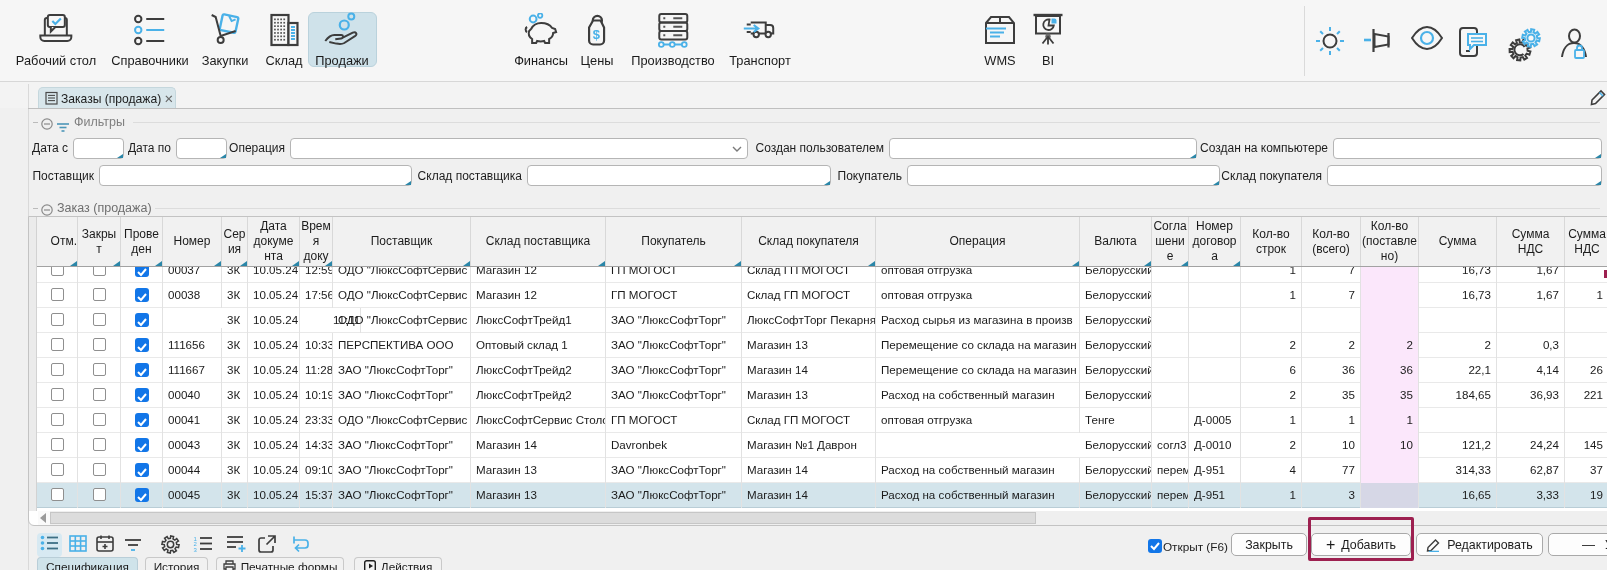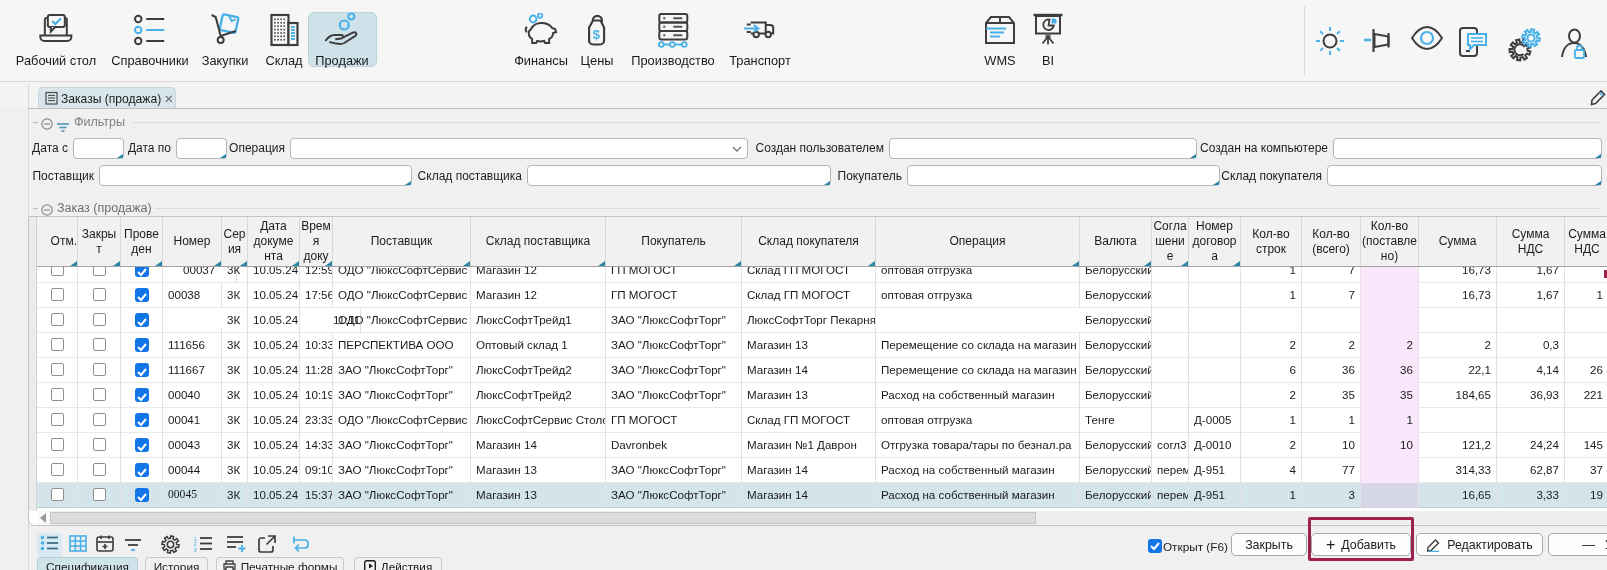--- a/index.html
+++ b/index.html
@@ -461,21 +461,21 @@
           <span class="cb" style="left:14px;"></span>
         </div>
 <div class="cell" style="left:41px;width:43px;">
           <span class="cb" style="left:15px;"></span>
         </div>
 <div class="cell" style="left:84px;width:42px;">
           <span class="cbc" style="left:14px;"><svg width="14" height="14">
               <path d="M3 7 l3 3 5-6" stroke="#fff" stroke-width="2" fill="none"></path>
             </svg></span>
         </div>
-<div class="cell txt" style="left:141px;width:59px;">00037</div>
+<div class="cell txt" style="left:126px;width:59px;">00037</div>
 <div class="cell txt" style="left:185px;width:26px;">3К</div>
 <div class="cell txt" style="left:211px;width:52px;">10.05.24</div>
 <div class="cell txt" style="left:263px;width:33px;">12:59</div>
 <div class="cell txt" style="left:296px;width:138px;">ОДО "ЛюксСофтСервис</div>
 <div class="cell txt" style="left:434px;width:135px;">Магазин 12</div>
 <div class="cell txt" style="left:569px;width:136px;">ГП МОГОСТ</div>
 <div class="cell txt" style="left:705px;width:134px;">Склад ГП МОГОСТ</div>
 <div class="cell txt" style="left:839px;width:204px;">оптовая отгрузка</div>
 <div class="cell txt" style="left:1043px;width:72px;">Белорусский</div>
 <div class="cell txt" style="left:1115px;width:37px;"></div>
@@ -531,20 +531,21 @@
             </svg></span>
         </div>
 <div class="cell txt" style="left:126px;width:59px;margin-top:20px;">00032</div>
 <div class="cell txt" style="left:185px;width:26px;">3К</div>
 <div class="cell txt" style="left:211px;width:52px;">10.05.24</div>
 <div class="cell txt" style="left:263px;width:33px;margin-left:28px;">11:11</div>
 <div class="cell txt" style="left:296px;width:138px;">ОДО "ЛюксСофтСервис</div>
 <div class="cell txt" style="left:434px;width:135px;">ЛюксСофтТрейд1</div>
 <div class="cell txt" style="left:569px;width:136px;">ЗАО "ЛюксСофтТорг"</div>
 <div class="cell txt" style="left:705px;width:134px;">ЛюксСофтТорг Пекарня</div>
+<div class="cell txt" style="left:839px;width:204px;">Расход сырья из магазина в произв</div>
 <div class="cell txt" style="left:1043px;width:72px;">Белорусский</div>
 <div class="cell txt" style="left:1115px;width:37px;"></div>
 <div class="cell txt" style="left:1152px;width:52px;"></div>
 <div class="cell num" style="left:1204px;width:61px;"></div>
 <div class="cell num" style="left:1265px;width:59px;"></div>
 <div class="cell num" style="left:1324px;width:58px;background:#fbe7fb;"></div>
 <div class="cell num" style="left:1382px;width:78px;"></div>
 <div class="cell num" style="left:1460px;width:68px;"></div>
 <div class="cell num" style="left:1528px;width:45px;padding-right:7px;border-right:none;"></div>
 </div>
@@ -685,21 +686,20 @@
             </svg></span>
         </div>
 <div class="cell txt" style="left:126px;width:59px;">00043</div>
 <div class="cell txt" style="left:185px;width:26px;">3К</div>
 <div class="cell txt" style="left:211px;width:52px;">10.05.24</div>
 <div class="cell txt" style="left:263px;width:33px;">14:33</div>
 <div class="cell txt" style="left:296px;width:138px;">ЗАО "ЛюксСофтТорг"</div>
 <div class="cell txt" style="left:434px;width:135px;">Магазин 14</div>
 <div class="cell txt" style="left:569px;width:136px;">Davronbek</div>
 <div class="cell txt" style="left:705px;width:134px;">Магазин №1 Даврон</div>
-<div class="cell txt" style="left:839px;width:204px;">Отгрузка товара/тары по безнал.ра</div>
 <div class="cell txt" style="left:1043px;width:72px;">Белорусский</div>
 <div class="cell txt" style="left:1115px;width:37px;">согл3</div>
 <div class="cell txt" style="left:1152px;width:52px;">Д-0010</div>
 <div class="cell num" style="left:1204px;width:61px;">2</div>
 <div class="cell num" style="left:1265px;width:59px;">10</div>
 <div class="cell num" style="left:1324px;width:58px;background:#fbe7fb;">10</div>
 <div class="cell num" style="left:1382px;width:78px;">121,2</div>
 <div class="cell num" style="left:1460px;width:68px;">24,24</div>
 <div class="cell num" style="left:1528px;width:45px;padding-right:7px;border-right:none;">145</div>
 </div>
@@ -739,21 +739,21 @@
           <span class="cb" style="left:14px;"></span>
         </div>
 <div class="cell" style="left:41px;width:43px;">
           <span class="cb" style="left:15px;"></span>
         </div>
 <div class="cell" style="left:84px;width:42px;">
           <span class="cbc" style="left:14px;"><svg width="14" height="14">
               <path d="M3 7 l3 3 5-6" stroke="#fff" stroke-width="2" fill="none"></path>
             </svg></span>
         </div>
-<div class="cell txt" style="left:126px;width:59px;font-family:Liberation Serif, serif;">00045</div>
+<div class="cell txt" style="left:126px;width:59px;">00045</div>
 <div class="cell txt" style="left:185px;width:26px;">3К</div>
 <div class="cell txt" style="left:211px;width:52px;">10.05.24</div>
 <div class="cell txt" style="left:263px;width:33px;">15:37</div>
 <div class="cell txt" style="left:296px;width:138px;">ЗАО "ЛюксСофтТорг"</div>
 <div class="cell txt" style="left:434px;width:135px;">Магазин 13</div>
 <div class="cell txt" style="left:569px;width:136px;">ЗАО "ЛюксСофтТорг"</div>
 <div class="cell txt" style="left:705px;width:134px;">Магазин 14</div>
 <div class="cell txt" style="left:839px;width:204px;">Расход на собственный магазин</div>
 <div class="cell txt" style="left:1043px;width:72px;">Белорусский</div>
 <div class="cell txt" style="left:1115px;width:37px;">перем</div>

